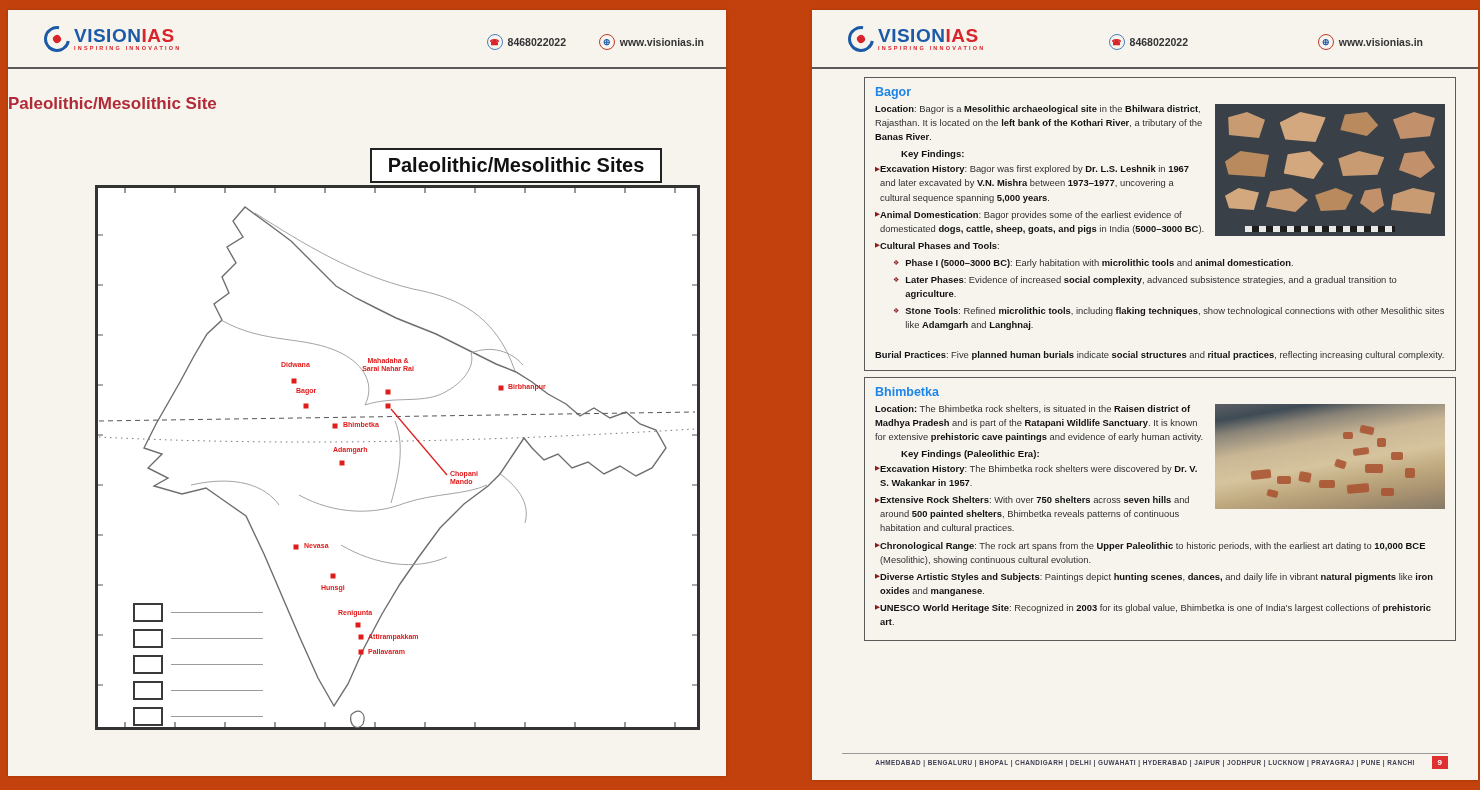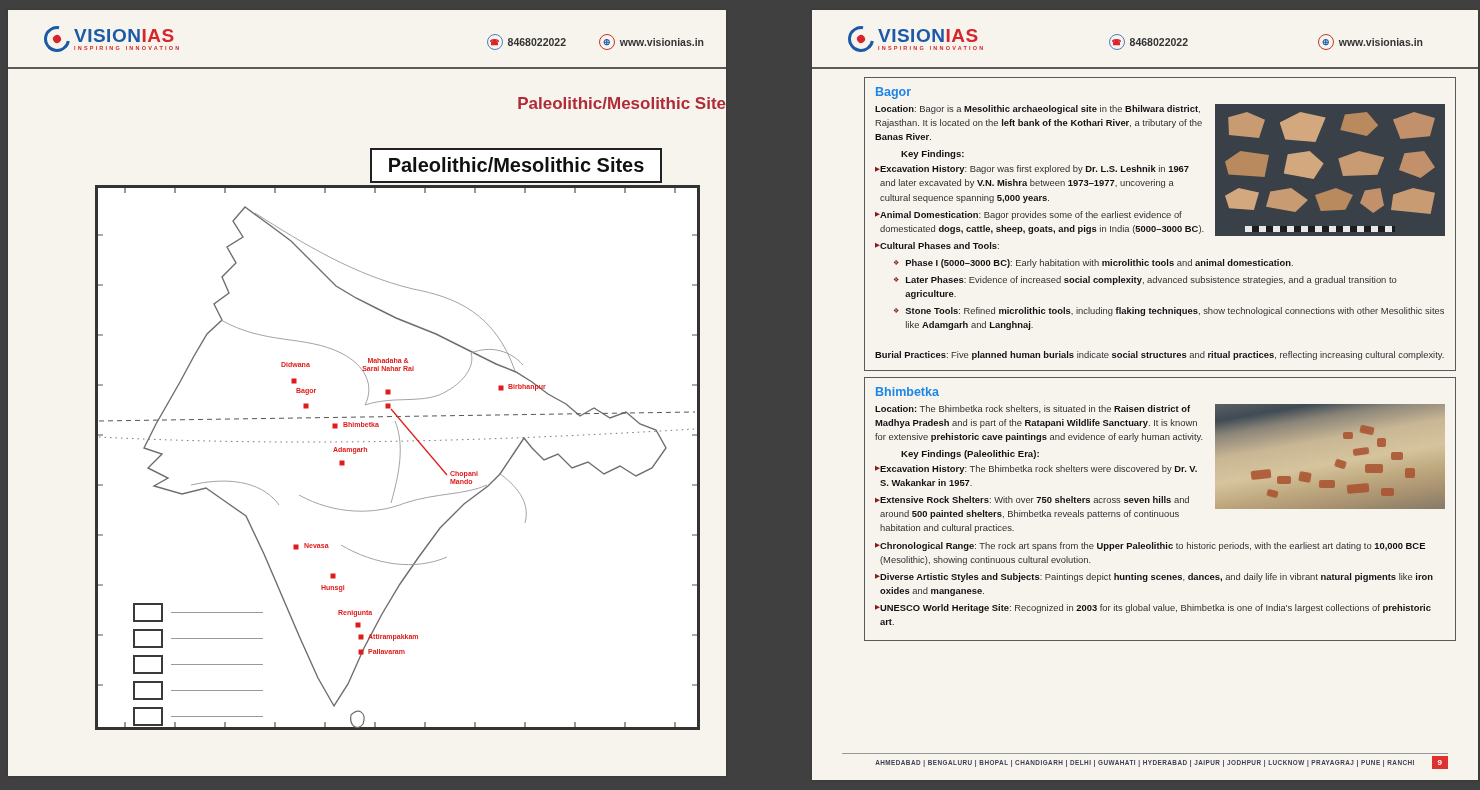--- a/index.html
+++ b/index.html
@@ -1,37 +1,37 @@
 <!DOCTYPE html>
 <html><head>
 <meta charset="utf-8">
 <style>
   html,body{margin:0;padding:0;background:#ffffff;font-family:"Liberation Sans",sans-serif;}
-  #stage{position:relative;width:1480px;height:790px;background:#404040;overflow:hidden;}
+  #stage{position:relative;width:1480px;height:790px;background:#c2410c;overflow:hidden;}
   .page{position:absolute;top:10px;background:#f7f4ee;box-shadow:0 0 3px rgba(0,0,0,.18);}
   #page-left{left:8px;width:718px;height:766px;}
   #page-right{left:812px;width:666px;height:770px;}
 
   
   .hdr{position:absolute;left:0;top:0;right:0;height:58px;}
   .hdr-rule{position:absolute;left:0;right:0;top:57px;border-top:2px solid #5a5a5a;}
   .logo{position:absolute;left:36px;top:16px;display:flex;align-items:flex-start;}
   .logo-mark{width:20px;height:20px;border-radius:50%;border:3px solid #1c5aa8;border-right-color:transparent;position:relative;margin-right:4px;transform:rotate(-35deg);}
   .logo-mark i{position:absolute;left:6px;top:6px;width:8px;height:8px;border-radius:50%;background:#d8242b;}
   .logo-text{line-height:1;}
   .logo-vision{color:#1c5aa8;font-weight:bold;font-size:19px;letter-spacing:.5px;}
   .logo-ias{color:#d8242b;font-weight:bold;font-size:19px;letter-spacing:.5px;}
   .logo-tag{color:#d8242b;font-size:5.5px;font-weight:bold;letter-spacing:2.2px;margin-top:1px;}
   .contact{position:absolute;top:24px;display:flex;align-items:center;font-size:10.5px;color:#333;font-weight:bold;}
   .cico{display:inline-flex;align-items:center;justify-content:center;width:14px;height:14px;border-radius:50%;margin-right:5px;font-size:8px;}
   .cico.phone{border:1.5px solid #4a7fc1;color:#d8242b;}
   .cico.globe{border:1.5px solid #c0392b;color:#1c5aa8;font-size:9px;}
 
   
-  .doc-title{position:absolute;left:0;right:0;top:84px;text-align:right;color:#b02a37;font-size:17px;font-weight:bold;}
+  .doc-title{position:absolute;left:0;right:0;top:84px;text-align:left;color:#b02a37;font-size:17px;font-weight:bold;}
   .map-box-title{position:absolute;left:362px;top:138px;width:292px;box-sizing:border-box;border:2px solid #222;background:#fff;color:#111;font-size:20px;font-weight:bold;text-align:center;padding:4px 2px;}
   .map-frame{position:absolute;left:87px;top:175px;width:605px;height:545px;background:#fff;}
   .map-frame svg{position:absolute;left:0;top:0;}
   #map-sites{position:absolute;left:0;top:0;right:0;bottom:0;pointer-events:none;}
   .site-dot{position:absolute;width:5px;height:5px;background:#e01b1b;transform:translate(-50%,-50%);}
   .site-label{position:absolute;color:#e01b1b;font-size:7px;font-weight:bold;line-height:1.15;white-space:pre-line;}
   .site-label.center{transform:translateX(-50%);text-align:center;}
   .legend{position:absolute;left:38px;top:418px;}
   .legend-row{display:flex;align-items:center;margin-bottom:7px;}
   .legend-box{width:26px;height:15px;border:2px solid #3a3a3a;background:#fff;}

